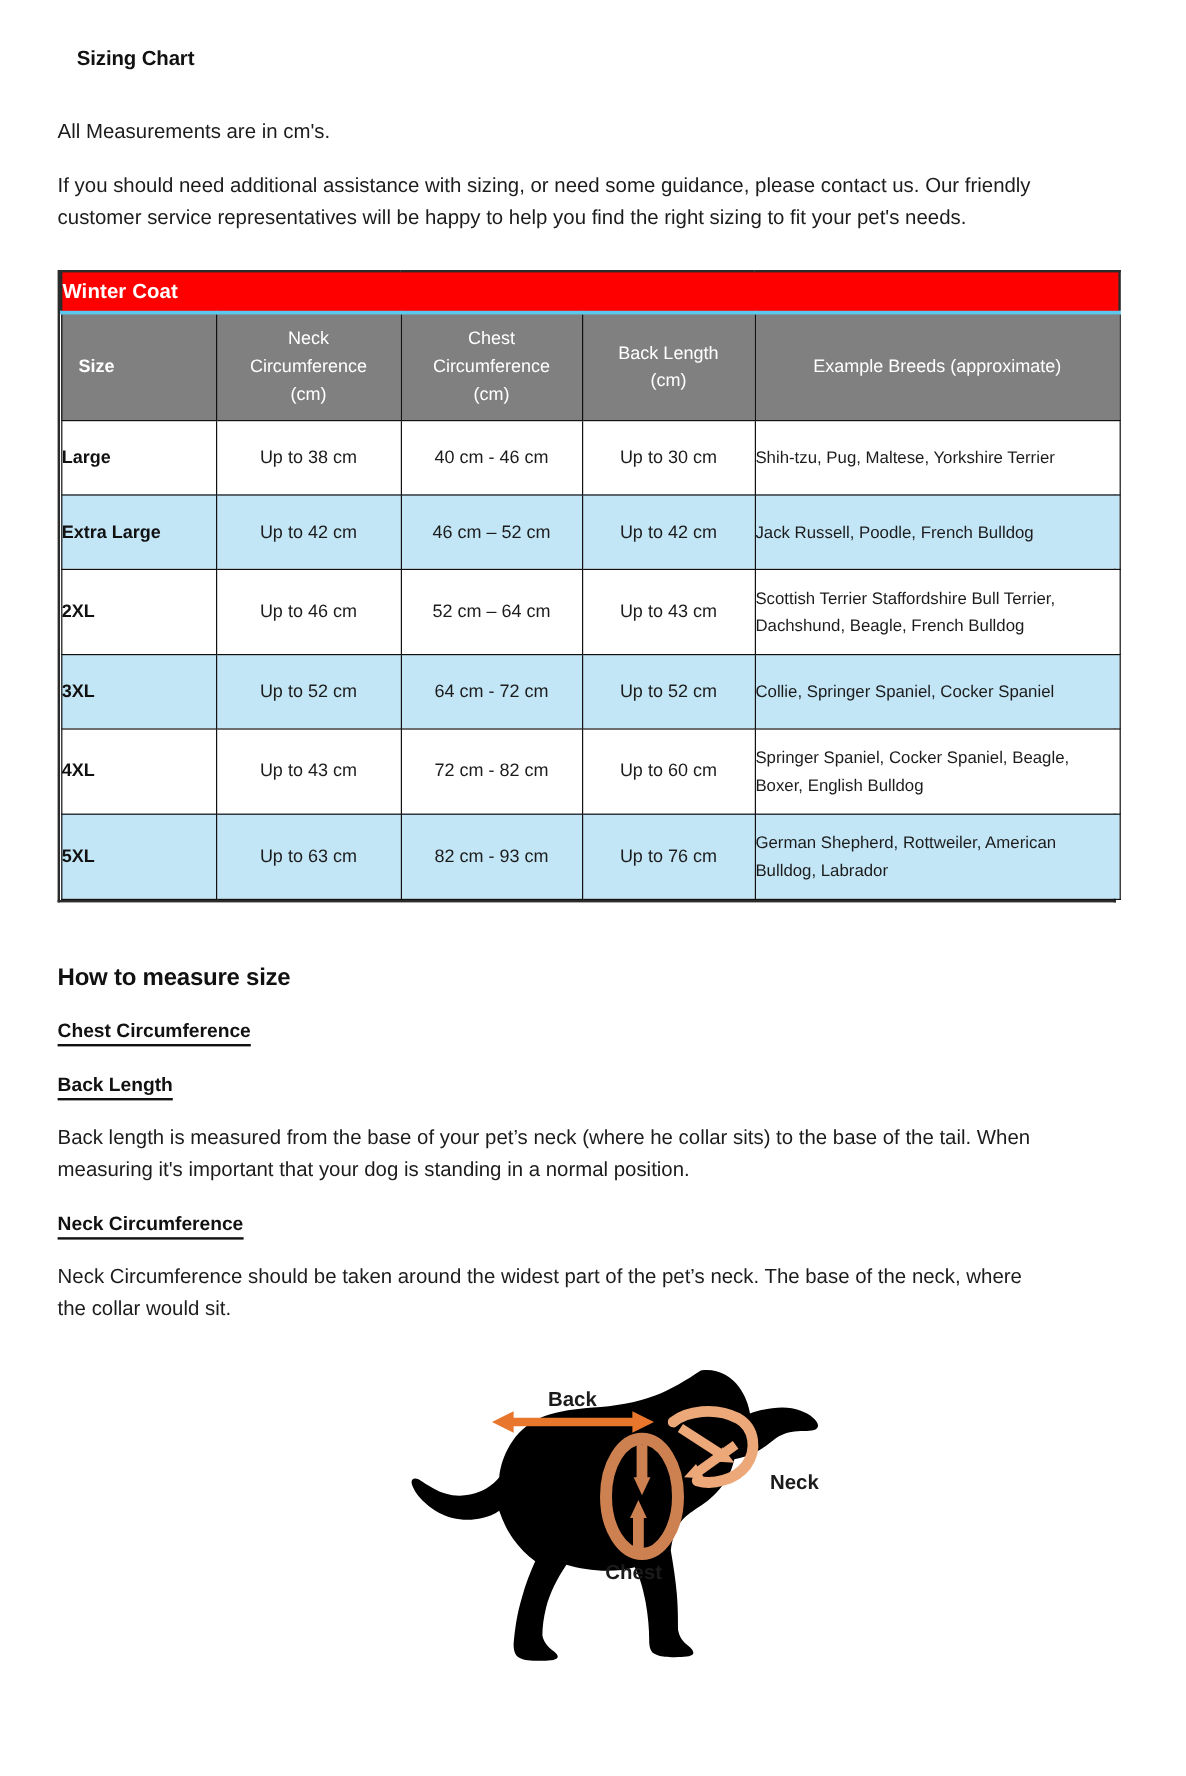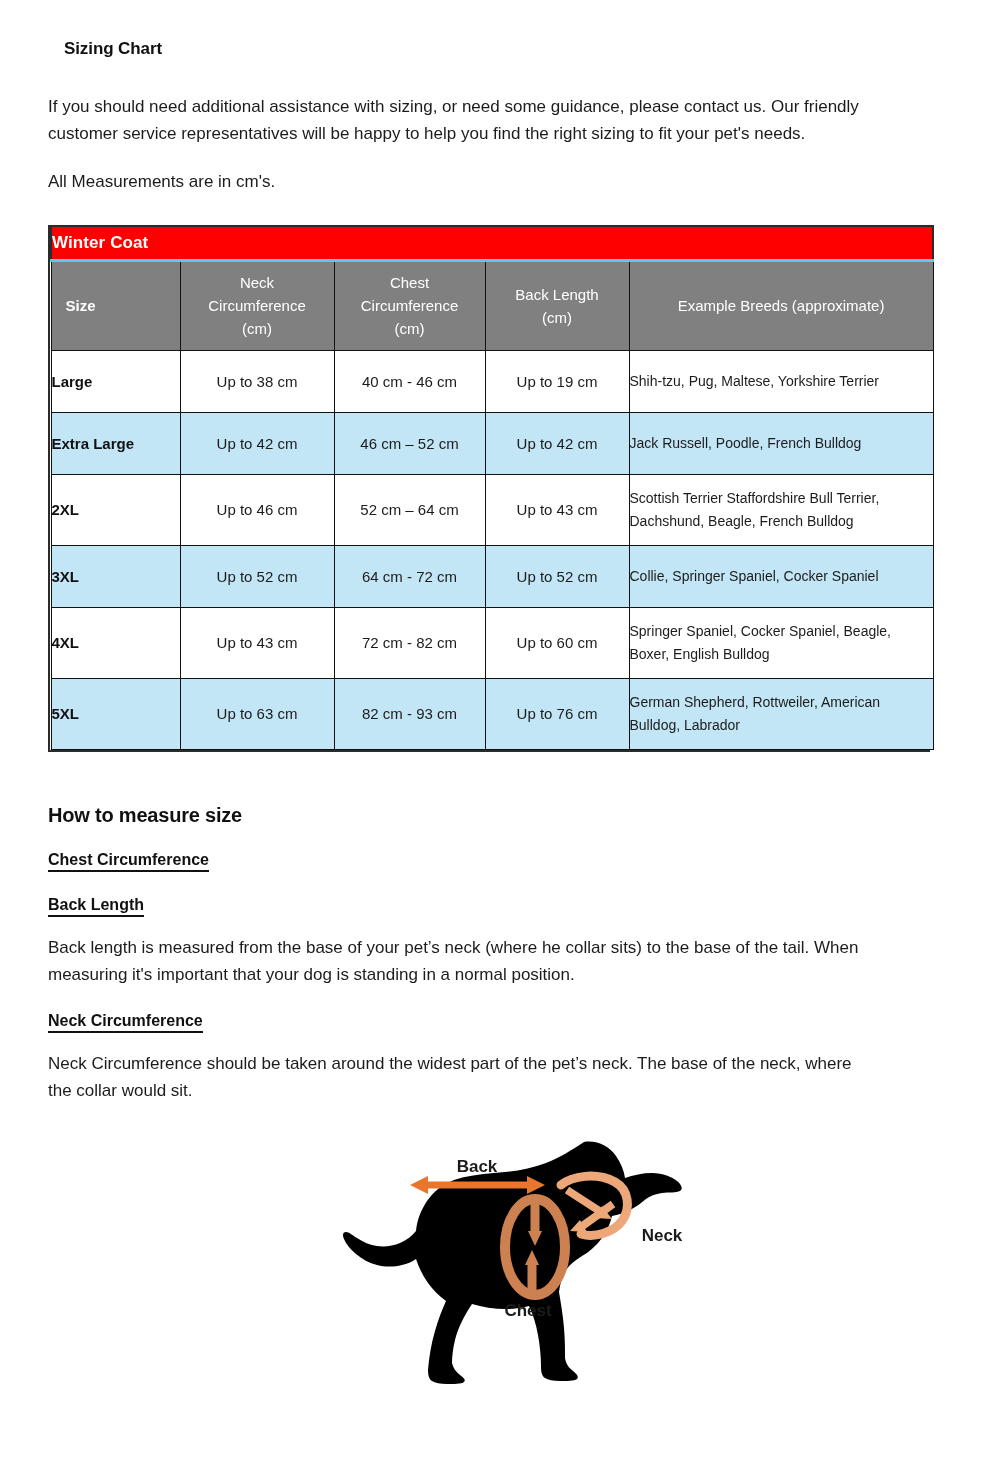--- a/index.html
+++ b/index.html
@@ -160,23 +160,23 @@
     fill: #1b1b1b;
   }
 </style>
 </head>
 <body>
 
 <div class="page">
 
   <h1 class="intro-title">Sizing Chart</h1>
 
+  <p class="intro-para tight">All Measurements are in cm's.</p>
+
   <p class="intro-para">If you should need additional assistance with sizing, or need some guidance, please contact us. Our friendly customer service representatives will be happy to help you find the right sizing to fit your pet's needs.</p>
-
-  <p class="intro-para tight">All Measurements are in cm's.</p>
 
   <div class="size-table-wrap">
     <table class="size-table">
       <colgroup>
         <col style="width:129px">
         <col style="width:154px">
         <col style="width:151px">
         <col style="width:144px">
         <col style="width:304px">
       </colgroup>
@@ -204,21 +204,21 @@
           </th>
           <th class="hdr">
             <span>Example Breeds (approximate)</span>
           </th>
         </tr>
 
         <tr class="row-white h1">
           <td class="c-size">Large</td>
           <td class="c-val">Up to 38 cm</td>
           <td class="c-val">40 cm - 46 cm</td>
-          <td class="c-val">Up to 19 cm</td>
+          <td class="c-val">Up to 30 cm</td>
           <td class="c-breeds">Shih-tzu, Pug, Maltese, Yorkshire Terrier</td>
         </tr>
 
         <tr class="row-blue h1">
           <td class="c-size">Extra Large</td>
           <td class="c-val">Up to 42 cm</td>
           <td class="c-val">46 cm – 52 cm</td>
           <td class="c-val">Up to 42 cm</td>
           <td class="c-breeds">Jack Russell, Poodle, French Bulldog</td>
         </tr>

